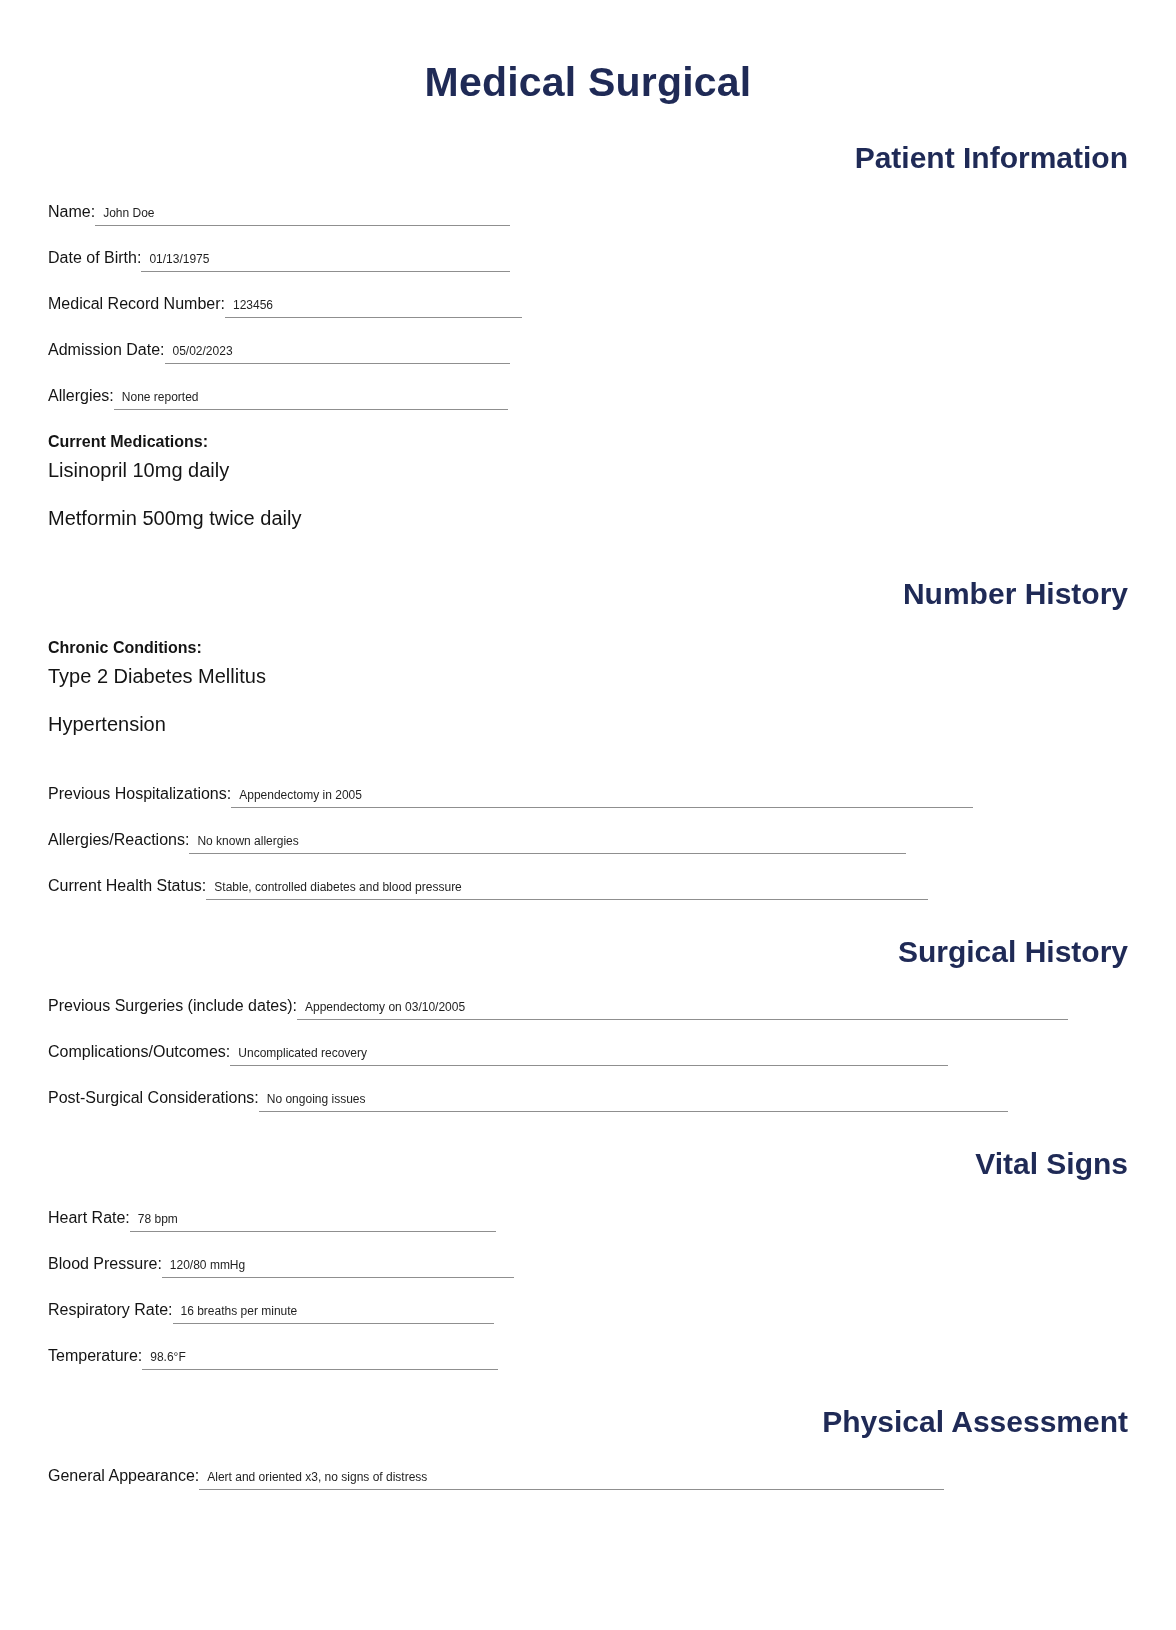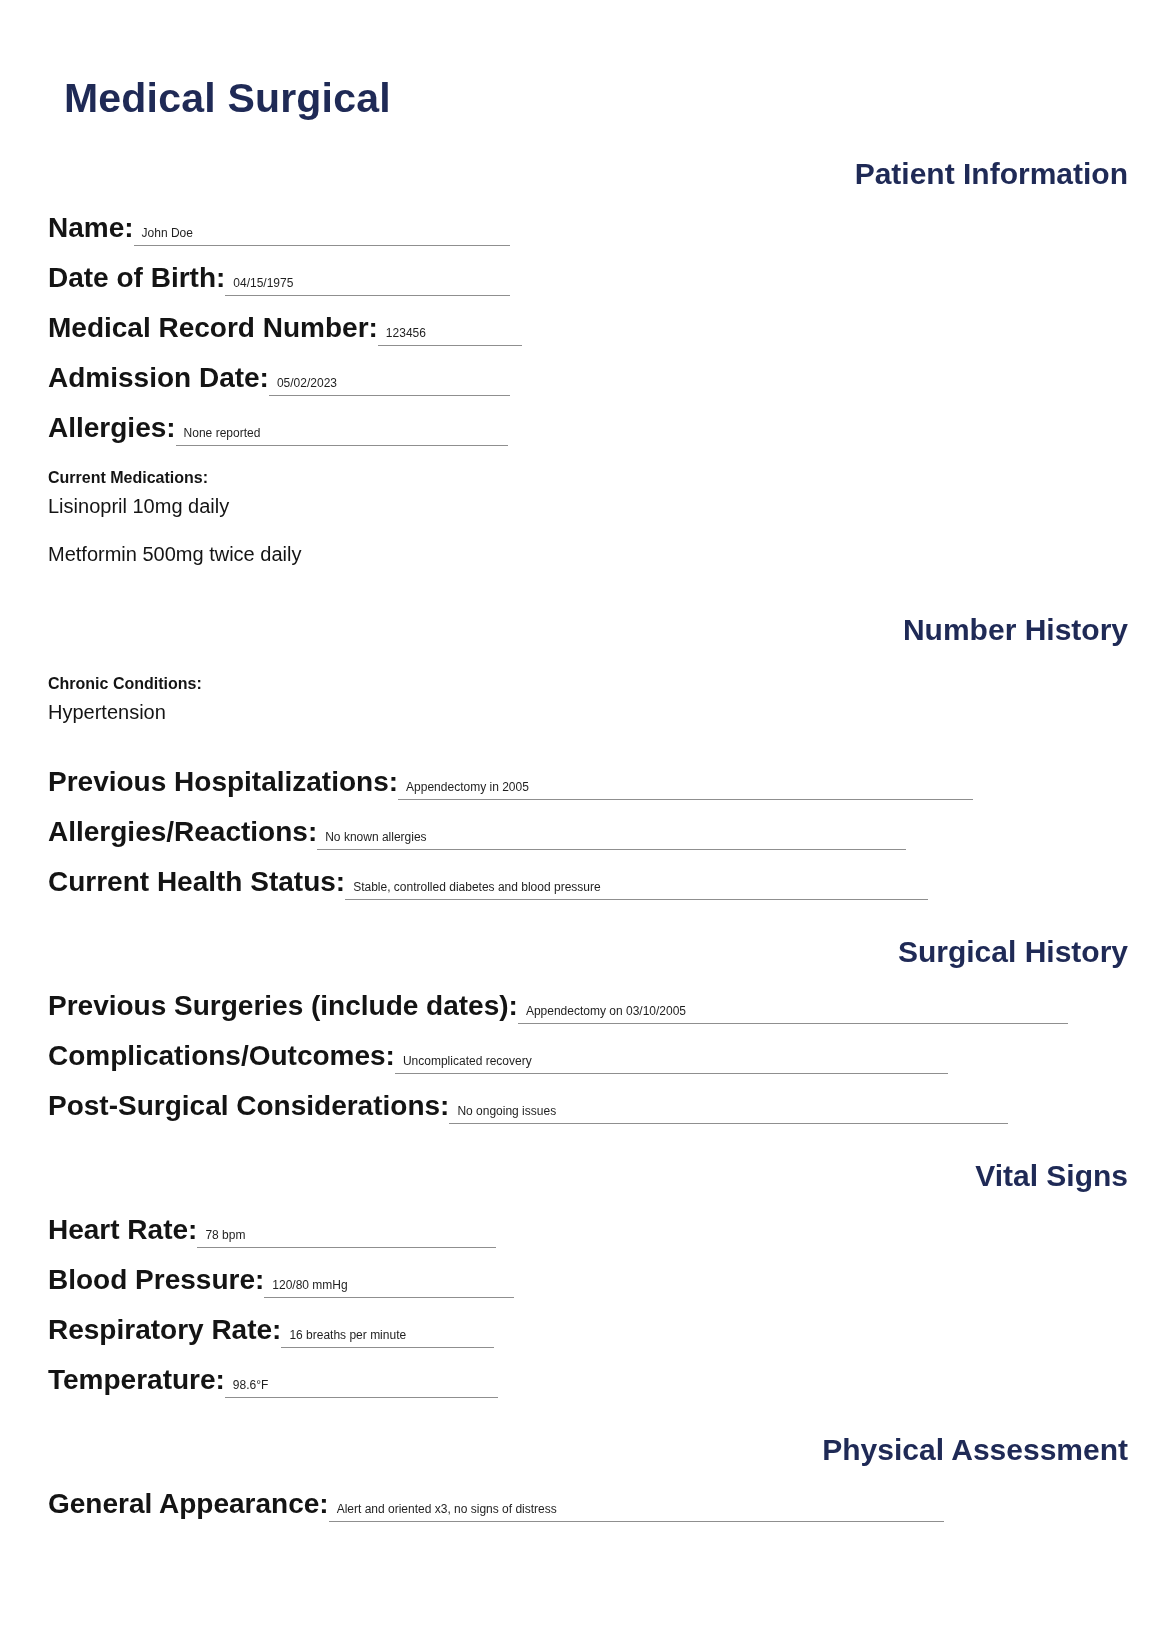--- a/index.html
+++ b/index.html
@@ -13,21 +13,22 @@
   body{
     width:1176px;height:1630px;
     background:#ffffff;
     font-family:"Liberation Sans", sans-serif;
     color:var(--ink);
     overflow:hidden;
   }
   .page{padding:58px 48px 0 48px;}
 
   h1.doc-title{
-    margin:16px;
+    margin:0;
+    text-align:center;
     font-size:41px;
     line-height:48px;
     font-weight:bold;
     color:var(--navy);
     letter-spacing:.2px;
   }
   h2.section-heading{
     margin:34px 0 24px 0;
     font-size:30px;
     line-height:36px;
@@ -38,22 +39,22 @@
   section{margin:0;}
 
   .field-row{
     display:flex;
     align-items:baseline;
     margin:0 0 20px 0;
     line-height:24px;
     width:var(--w,460px);
   }
   .field-label{
-    font-weight:bold;
-    font-size:28px;
+    font-weight:normal;
+    font-size:16px;
     white-space:nowrap;
     color:var(--ink);
   }
   .field-value{
     flex:1;
     border-bottom:1px solid var(--line);
     font-size:12px;
     line-height:22px;
     padding:0 0 1px 8px;
     color:var(--value-ink);
@@ -82,21 +83,21 @@
 
   <section>
     <h2 class="section-heading">Patient Information</h2>
 
     <div class="field-row" style="--w:462px">
       <span class="field-label">Name:</span>
       <span class="field-value">John Doe</span>
     </div>
     <div class="field-row" style="--w:462px">
       <span class="field-label">Date of Birth:</span>
-      <span class="field-value">04/15/1975</span>
+      <span class="field-value">01/13/1975</span>
     </div>
     <div class="field-row" style="--w:474px">
       <span class="field-label">Medical Record Number:</span>
       <span class="field-value">123456</span>
     </div>
     <div class="field-row" style="--w:462px">
       <span class="field-label">Admission Date:</span>
       <span class="field-value">05/02/2023</span>
     </div>
     <div class="field-row" style="--w:460px">
@@ -109,20 +110,21 @@
       <p>Lisinopril 10mg daily</p>
       <p>Metformin 500mg twice daily</p>
     </div>
   </section>
 
   <section>
     <h2 class="section-heading">Number History</h2>
 
     <div class="text-block">
       <div class="block-label">Chronic Conditions:</div>
+      <p>Type 2 Diabetes Mellitus</p>
       <p>Hypertension</p>
     </div>
 
     <div class="field-row" style="--w:925px">
       <span class="field-label">Previous Hospitalizations:</span>
       <span class="field-value">Appendectomy in 2005</span>
     </div>
     <div class="field-row" style="--w:858px">
       <span class="field-label">Allergies/Reactions:</span>
       <span class="field-value">No known allergies</span>

